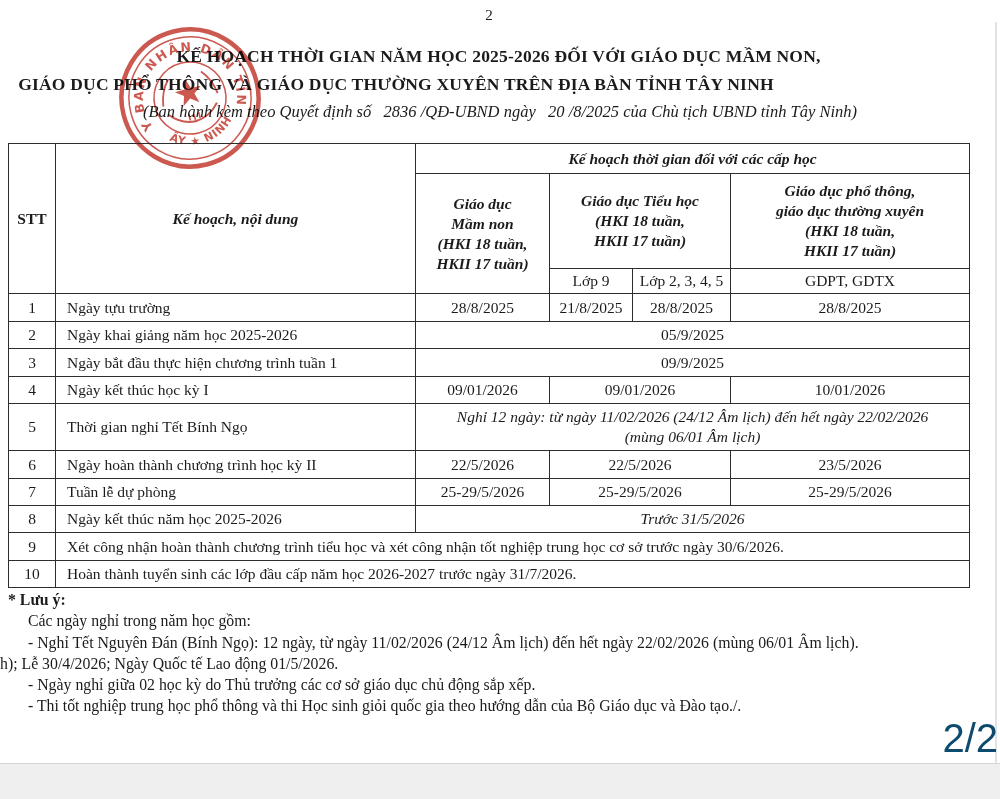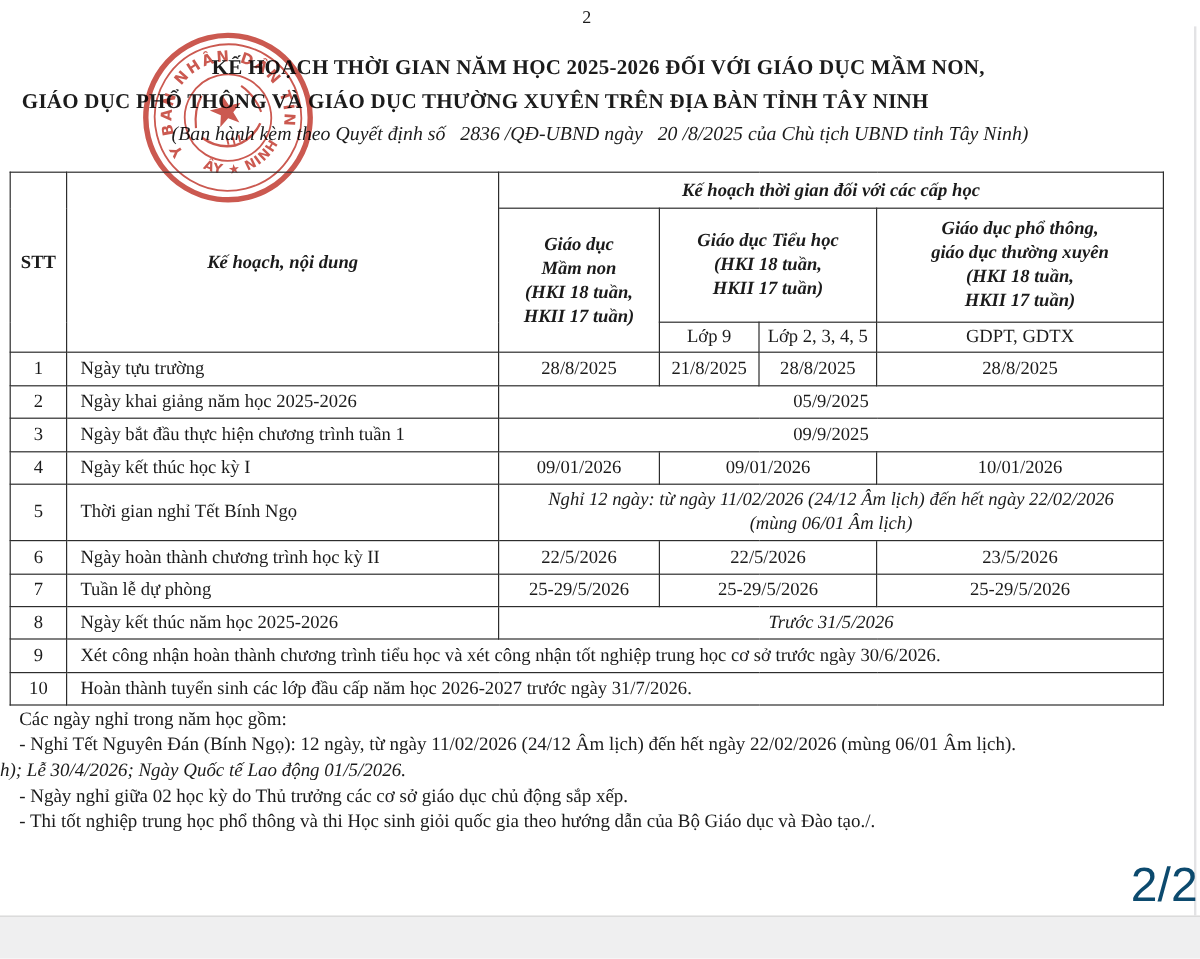--- a/index.html
+++ b/index.html
@@ -45,22 +45,22 @@
   .hdr-group  { font-weight:bold; font-style:italic; font-size:15.5px; }
   .hdr-col    { font-weight:bold; font-style:italic; font-size:15px; line-height:20px; white-space:pre-line; }
   .hdr-stt    { font-weight:bold; font-size:15.5px; }
   .hdr-plain  { font-size:15.5px; }
   .italic-cell{ font-style:italic; white-space:pre-line; line-height:20px; }
   .notes {
     position:absolute; left:8px; top:589px; width:992px;
     font-size:15.8px; line-height:21.3px;
   }
   .notes-title { font-weight:bold; }
-  .note-line { margin-left:8px; white-space:nowrap; }
-  .note-cut  { margin-left:-8px;font-style:italic; }
+  .note-line { margin-left:20px; white-space:nowrap; }
+  .note-cut  { margin-left:-8px; }
   .page-indicator {
     position:absolute; right:2px; bottom:38px;
     font-family:"Liberation Sans", sans-serif;
     font-size:40px; color:#0c4a6e;
   }
   .bottom-bar {
     position:absolute; left:0; right:0; bottom:0; height:36px;
     background:#efeff0; border-top:1px solid #d6d6d6;
   }
   .right-edge-line {
@@ -188,20 +188,21 @@
       <td colspan="5" class="cell-label">Xét công nhận hoàn thành chương trình tiểu học và xét công nhận tốt nghiệp trung học cơ sở trước ngày 30/6/2026.</td>
     </tr>
     <tr style="height:27px">
       <td>10</td>
       <td colspan="5" class="cell-label">Hoàn thành tuyển sinh các lớp đầu cấp năm học 2026-2027 trước ngày 31/7/2026.</td>
     </tr>
   </tbody>
 </table>
 
 <div class="notes">
+  <div class="notes-title">* Lưu ý:</div>
   <div class="note-line">Các ngày nghỉ trong năm học gồm:</div>
   <div class="note-line">- Nghỉ Tết Nguyên Đán (Bính Ngọ): 12 ngày, từ ngày 11/02/2026 (24/12 Âm lịch) đến hết ngày 22/02/2026 (mùng 06/01 Âm lịch).</div>
   <div class="note-line note-cut">h); Lễ 30/4/2026; Ngày Quốc tế Lao động 01/5/2026.</div>
   <div class="note-line">- Ngày nghỉ giữa 02 học kỳ do Thủ trưởng các cơ sở giáo dục chủ động sắp xếp.</div>
   <div class="note-line">- Thi tốt nghiệp trung học phổ thông và thi Học sinh giỏi quốc gia theo hướng dẫn của Bộ Giáo dục và Đào tạo./.</div>
 </div>
 
 <div class="right-edge-line"></div>
 <div class="page-indicator">2/2</div>
 <div class="bottom-bar"></div>

